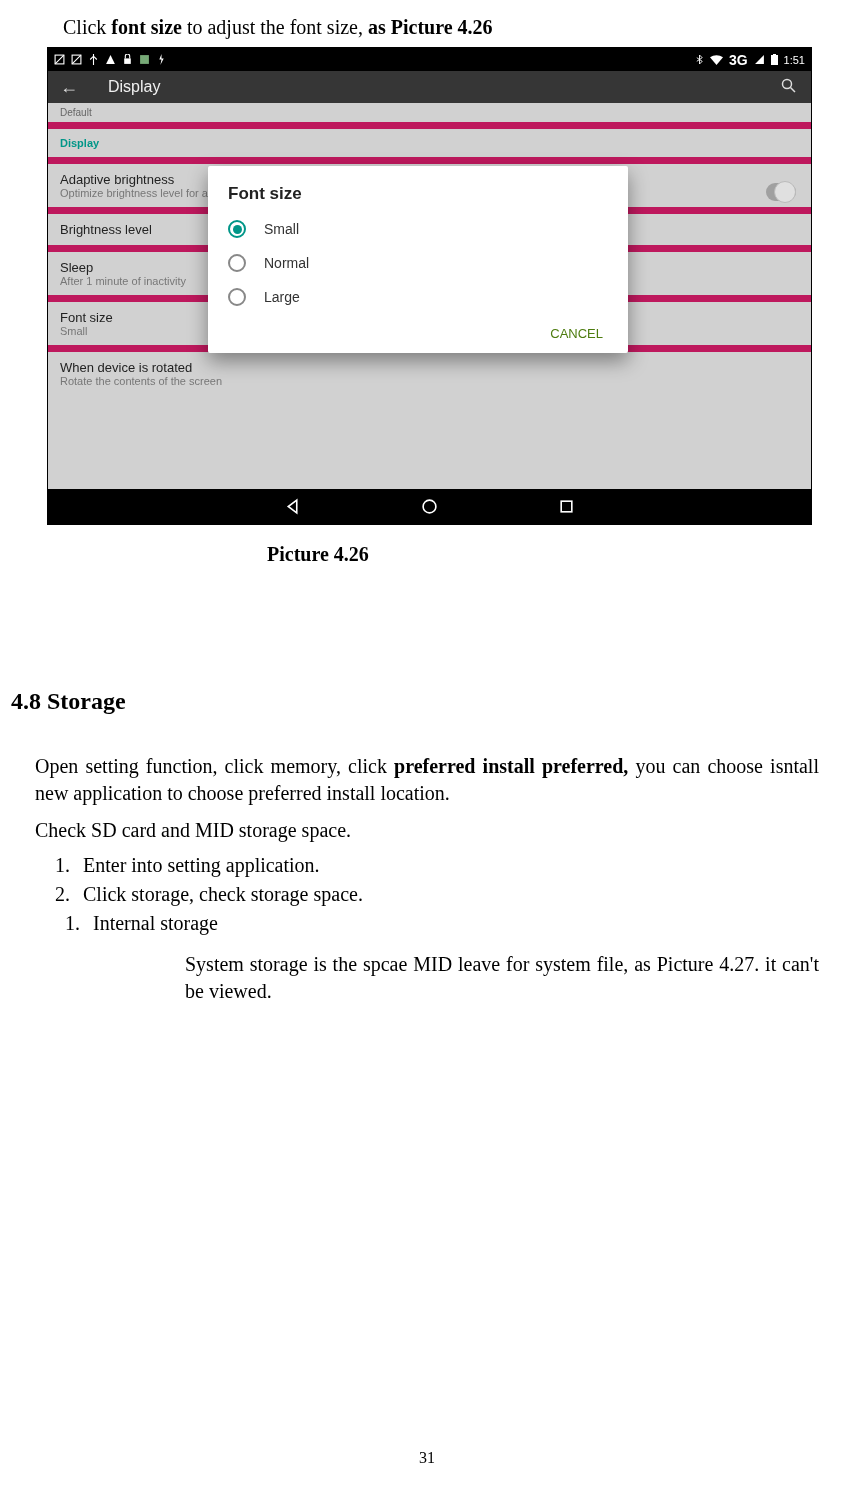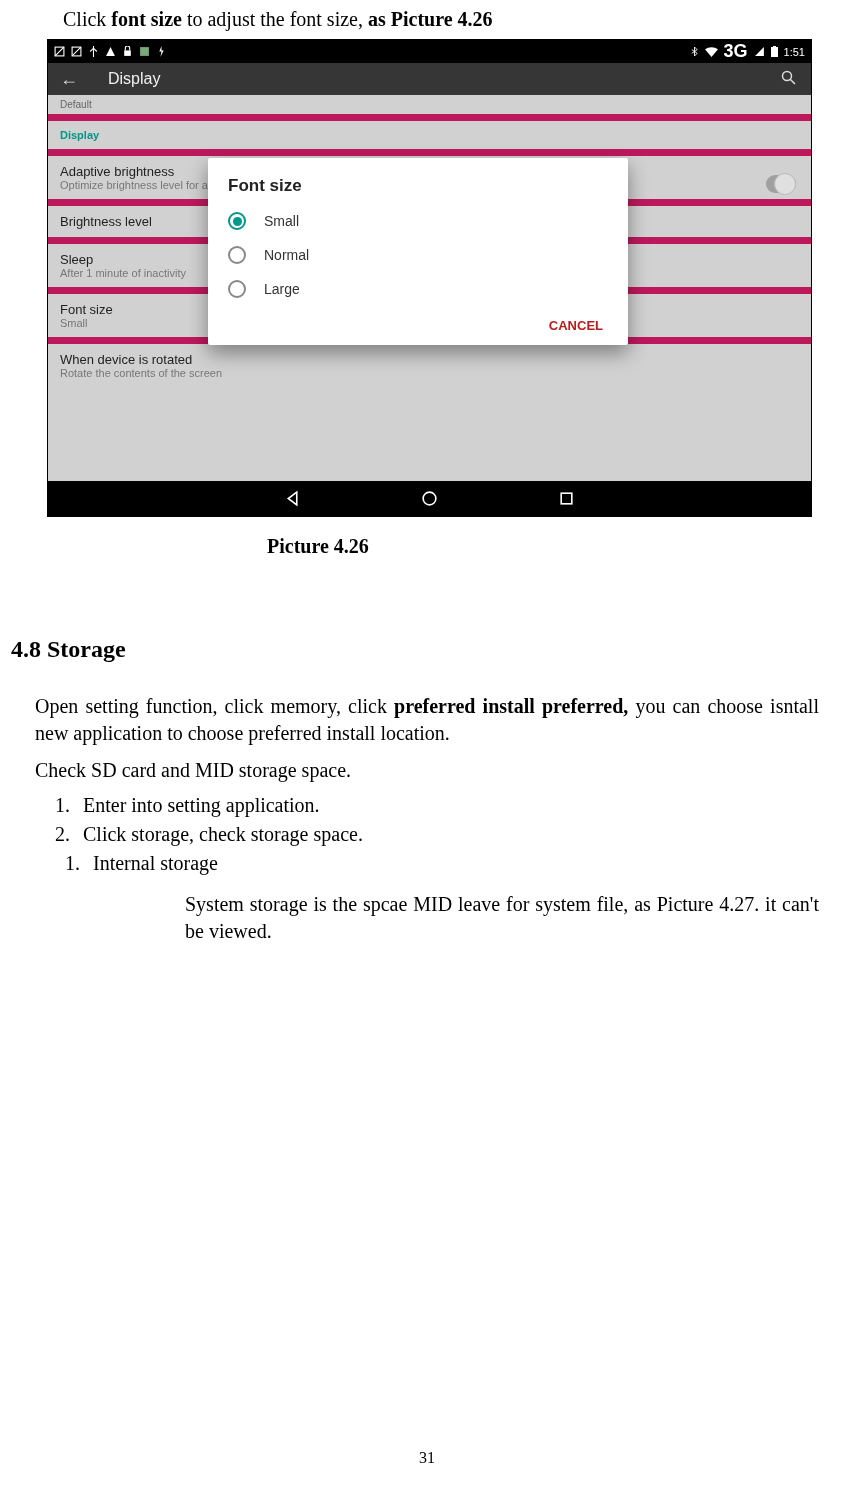--- a/index.html
+++ b/index.html
@@ -6,21 +6,21 @@
     body {
       font-family: "Times New Roman", serif;
       font-size: 20px;
       width: 854px;
       margin: 0 auto;
       color: #000;
       background: #fff;
       position: relative;
       min-height: 1487px;
     }
-    .content { padding: 8px 35px; }
+    .content { padding: 16px 35px; }
     .intro-line { padding-left: 28px; }
     .bold { font-weight: bold; }
 
     
     .screenshot {
       margin: 8px 0 0 0;
       width: 765px;
       height: 478px;
       margin-left: 12px;
       border: 1px solid #000;
@@ -120,22 +120,22 @@
     .radio.selected::after {
       content: '';
       width: 9px;
       height: 9px;
       background: #009688;
       border-radius: 50%;
     }
     .dialog-cancel {
       text-align: right;
       padding: 12px 25px 2px 0;
-      color: #b91c1c;
-      font-weight: bold;
+      color: #4d7c0f;
+      font-weight: normal;
       font-size: 13px;
     }
     .nav-bar {
       position: absolute;
       bottom: 0;
       left: 0;
       right: 0;
       height: 35px;
       background: #000;
       display: flex;
@@ -149,21 +149,21 @@
       font-family: "Times New Roman", serif;
       font-weight: bold;
       font-size: 20px;
       margin-left: 232px;
       margin-top: 18px;
     }
     .section-head {
       font-family: "Times New Roman", serif;
       font-weight: bold;
       font-size: 24px;
-      margin-top: 70px;
+      margin-top: 106px;
       margin-bottom: 22px;
     }
     .para {
       font-family: "Times New Roman", serif;
       font-size: 20px;
       line-height: 1.35;
       text-align: justify;
     }
     .para2 { margin-top: 10px; }
     ol.main-ol {
@@ -225,21 +225,21 @@
             <path d="M5 0 L3 5 L5 5 L4 10 L7 4 L5 4 Z" fill="#fff"></path>
           </svg>
       </div>
       <div class="status-right">
         <svg viewBox="0 0 10 12" width="9" height="11">
             <path d="M5 1 L5 11 L8 8 L2 4 M5 1 L8 4 L2 8" stroke="#fff" fill="none"></path>
           </svg>
         <svg viewBox="0 0 12 10" width="13" height="11">
             <path d="M6 10 L0 3 A10 10 0 0 1 12 3 Z" fill="#fff"></path>
           </svg>
-        <span style="font-weight:bold;font-size:18px">3G</span>
+        <span style="font-weight:bold;font-size:14px">3G</span>
         <svg viewBox="0 0 10 10" width="11" height="11">
             <path d="M1 9 L9 9 L9 1 Z" fill="#fff"></path>
           </svg>
         <svg viewBox="0 0 7 11" width="7" height="11">
             <rect x="0" y="1" width="7" height="10" fill="#fff"></rect>
             <rect x="2" y="0" width="3" height="1" fill="#fff"></rect>
           </svg>
         <span>1:51</span>
       </div>
     </div>

